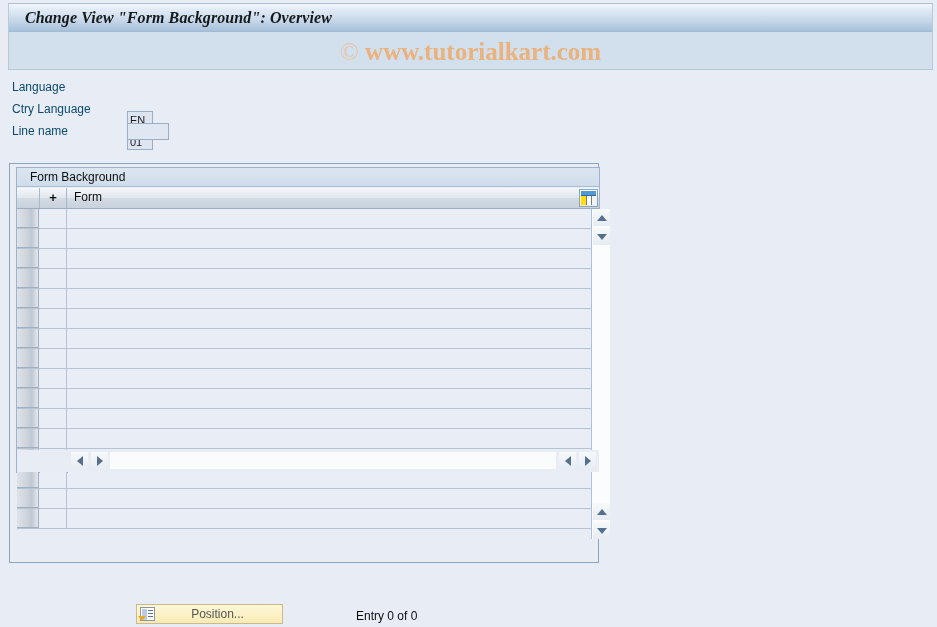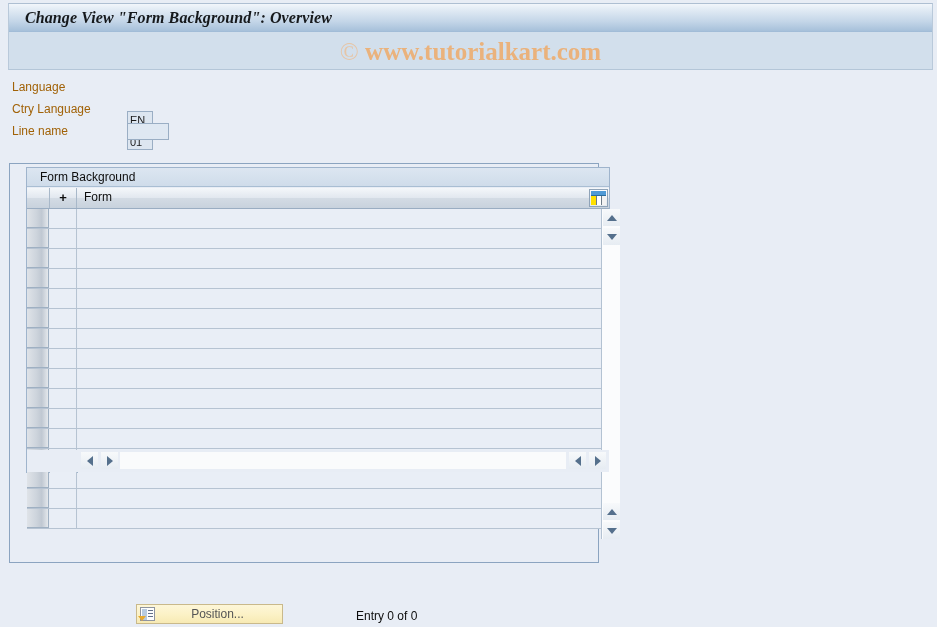--- a/index.html
+++ b/index.html
@@ -84,21 +84,21 @@
   .field-row {
     position: relative;
     height: 22px;
     margin-bottom: 0px;
   }
   .field-label {
     position: absolute;
     left: 3px;
     top: 3px;
     font-size: 12px;
-    color: #a16207;
+    color: #0c4a6e;
     white-space: nowrap;
   }
   .field-input {
     position: absolute;
     border: 1px solid #9aaec4;
     background: #ffffff;
     box-sizing: border-box;
     font-family: "Liberation Sans", sans-serif;
     font-size: 11px;
     color: #000;
@@ -122,21 +122,21 @@
     left: 9px;
     top: 163px;
     width: 590px;
     height: 400px;
     background: #e8edf5;
     border: 1px solid #8ba4c0;
     box-sizing: border-box;
   }
   #tablepanel-inner {
     position: absolute;
-    left: 16px;
+    left: 6px;
     top: 3px;
     width: 584px;
     height: 306px;
     border: 1px solid #9fb4cc;
     box-sizing: border-box;
     background: #e8edf5;
   }
   #panel-caption {
     position: absolute;
     left: 0;

